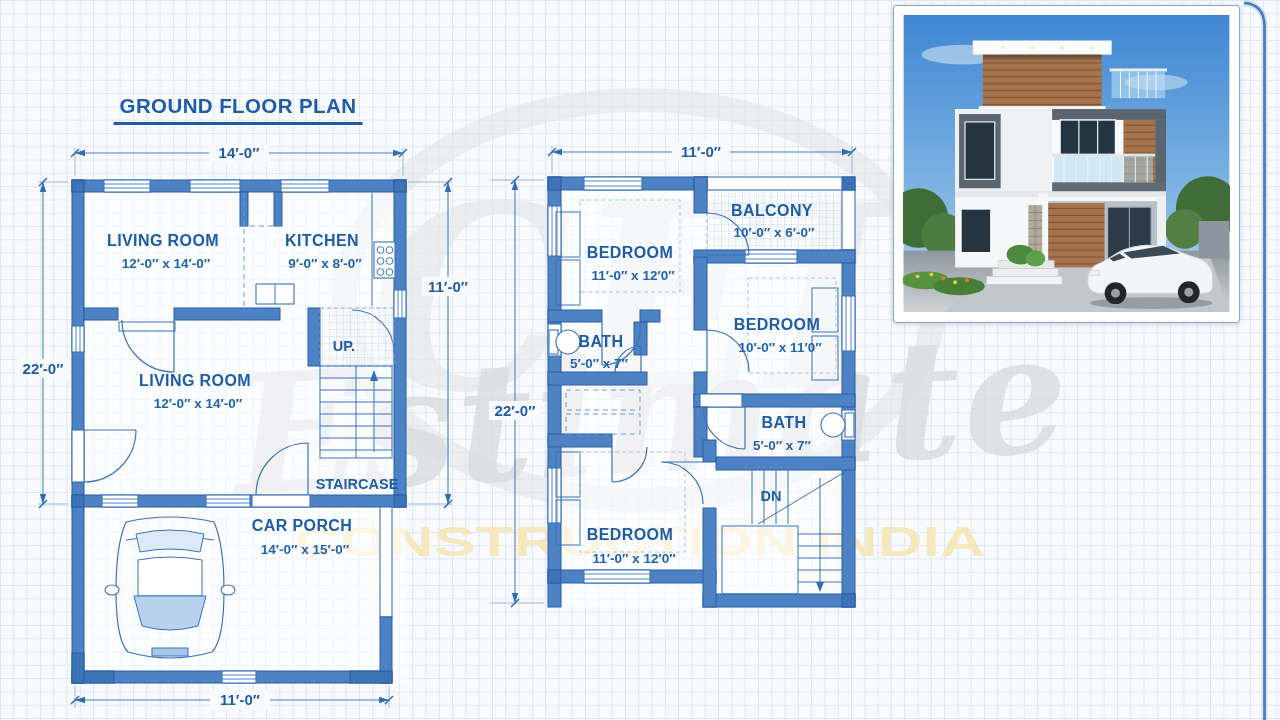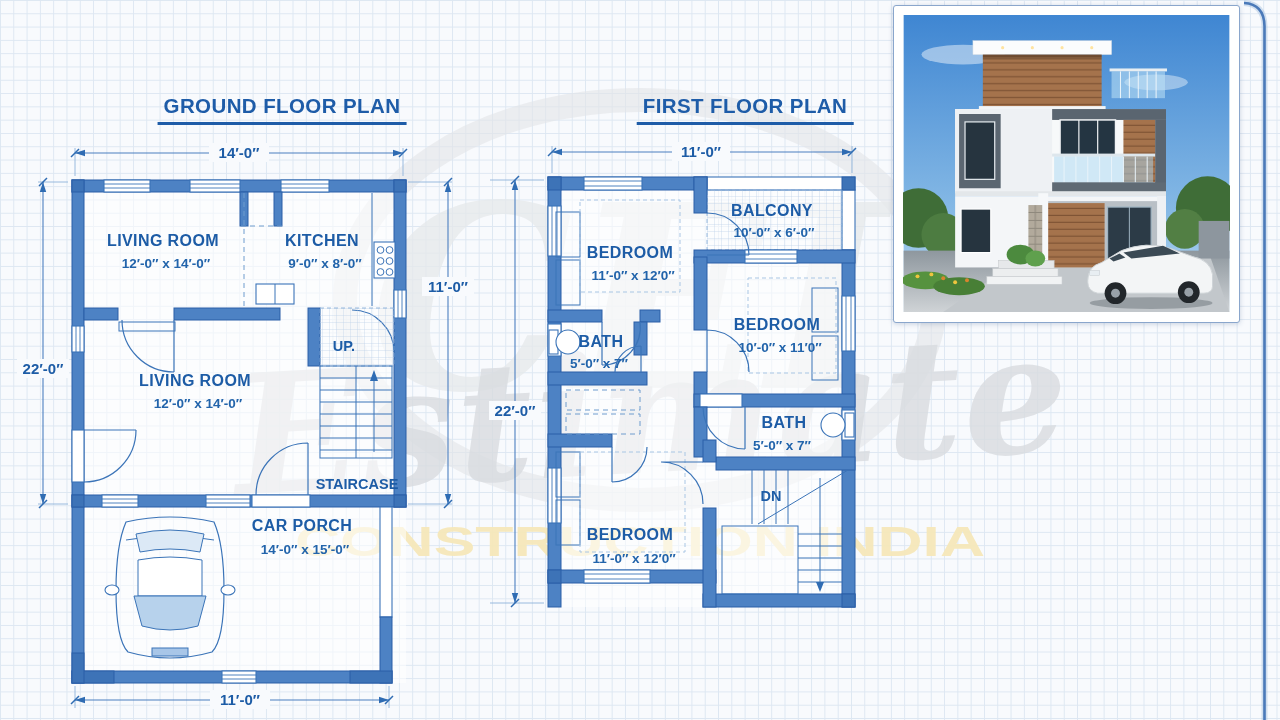--- a/index.html
+++ b/index.html
@@ -9,21 +9,21 @@
     background-image:
       linear-gradient(#dde7f2 1px, transparent 1px),
       linear-gradient(90deg,#dde7f2 1px, transparent 1px);
     background-size:13.3px 13.3px;
     font-family:"Liberation Sans",sans-serif;
   }
   .plan-title{
     position:absolute;transform:translateX(-50%);
     font:bold 20.5px "Liberation Sans",sans-serif;
     color:#1e5ca8;letter-spacing:.4px;white-space:nowrap;
-    border-bottom:3px solid #1e5ca8;padding:0 6px 4px 6px;margin-left:44px;
+    border-bottom:3px solid #1e5ca8;padding:0 6px 4px 6px;
   }
   svg text{user-select:none}
   .wall{fill:#4d82c4;stroke:#2b5fa7;stroke-width:1}
   .cwall{fill:#3d73b7;stroke:#2b5fa7;stroke-width:1}
   .twall{fill:#ffffff;stroke:#3b74b8;stroke-width:1.1}
   .wline{stroke:#3b74b8;stroke-width:.9;fill:none}
   .door{stroke:#3b74b8;stroke-width:1.2;fill:none}
   .thin{stroke:#3b74b8;stroke-width:1;fill:none}
   .dash{stroke:#6f9cce;stroke-width:1;fill:none;stroke-dasharray:5 4}
   .lite{stroke:#a9c6e4;stroke-width:1;fill:none;stroke-dasharray:4 3}
@@ -374,21 +374,20 @@
         <rect class="dimbg" x="489" y="401" width="52" height="19"></rect>
         <text class="dimtext" x="515" y="416">22′-0″</text>
       </g>
     </g>
 
     <path d="M1244 3Q1264 4 1264.5 26L1264.5 720" fill="none" stroke="#a9c4e2" stroke-width="6" opacity=".5"></path>
     <path d="M1244 3Q1264 4 1264.5 26L1264.5 720" fill="none" stroke="#4b7ab9" stroke-width="2.6"></path>
   </svg>
 
   <div class="plan-title" style="left:238px;top:94px">GROUND FLOOR PLAN</div>
-  <div class="plan-title" style="left:701px;top:94px">FIRST FLOOR PLAN</div>
 
   <div class="photo-frame">
     <svg width="327" height="297" viewBox="0 0 329 300">
       <defs>
         <linearGradient id="skyg" x1="0" y1="0" x2="0" y2="1">
           <stop offset="0" stop-color="#3f86d2"></stop>
             <stop offset=".75" stop-color="#8fc0e8"></stop>
             <stop offset="1" stop-color="#d8e9f6"></stop>
         </linearGradient>
         <linearGradient id="groundg" x1="0" y1="0" x2="0" y2="1">

